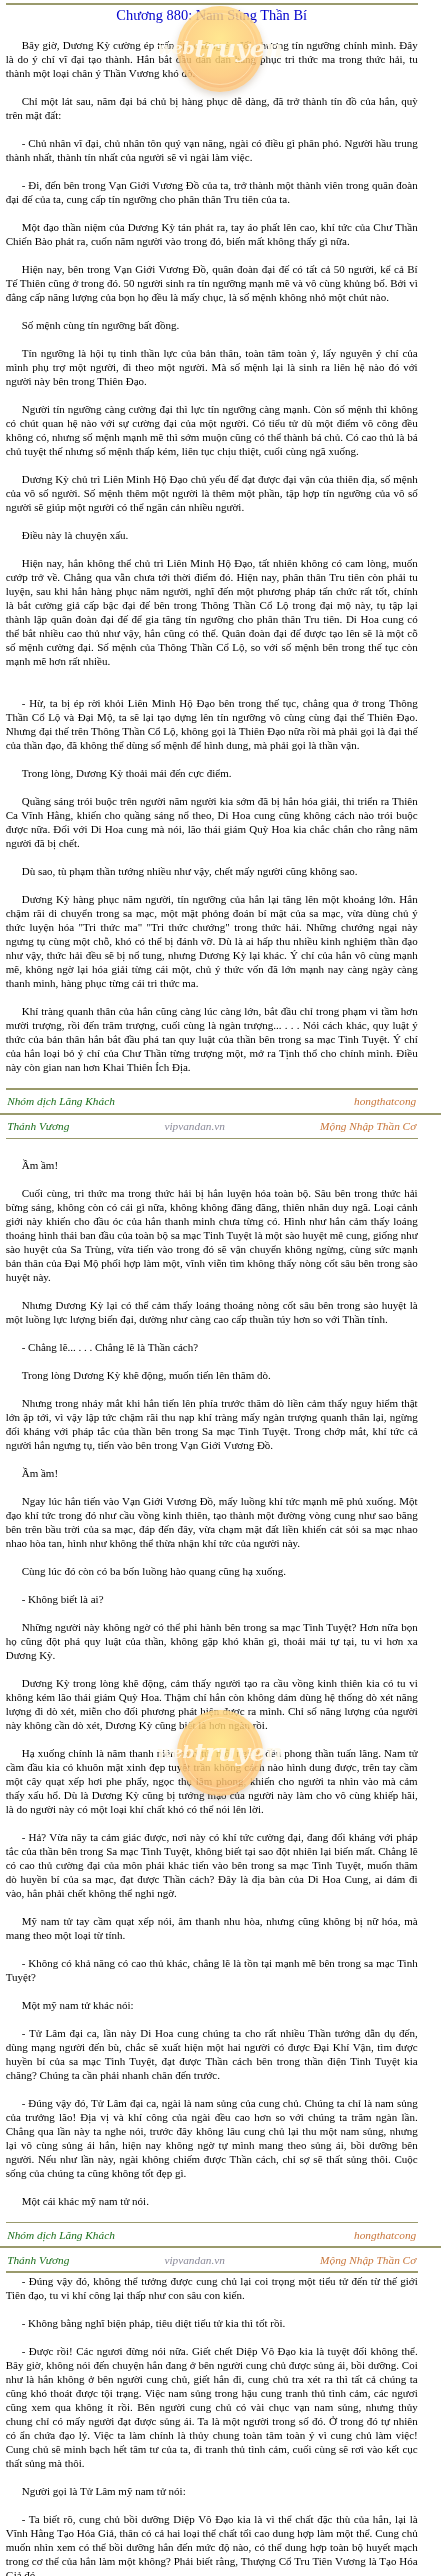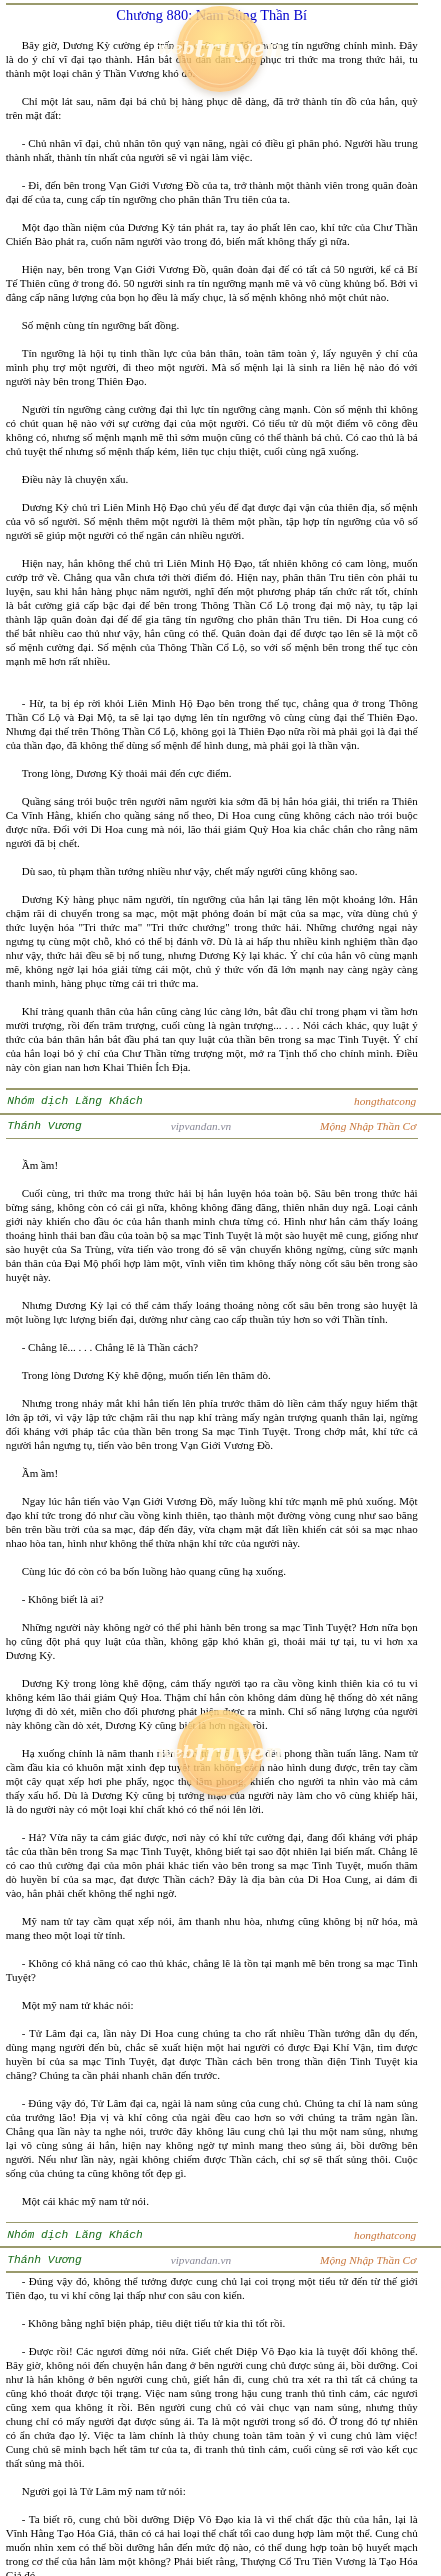--- a/index.html
+++ b/index.html
@@ -12,21 +12,21 @@
     margin: 2.1px 0 0 0; padding-left: 5.7px; width: 412px; font-weight: normal;
   }
   .content { width: 412px; margin-left: 5.7px; }
   .content p {
     margin: 0 0 14px 0; font-size: 11px; line-height: 14px; text-indent: 16px;
     text-align: justify;
   }
   .content p.first { margin-top: 14px; }
   .sep-block { width: 441px; }
   .sep-row { display: flex; justify-content: space-between; align-items: center; width: 412px; margin-left: 5.7px; height: 23px; font-style: italic; font-size: 11.3px; padding: 0 1.5px; box-sizing: border-box; }
-  .c-green { color: #1a6e1a; font-family: Liberation Mono, monospace; }
+  .c-green { color: #1a6e1a; }
   .c-orange { color: #c8753a; }
   .c-gray { color: #8a8a99; }
   .watermark {
     position: absolute; width: 86px; height: 86px; border-radius: 50%;
     background: radial-gradient(circle at 50% 38%, rgba(255,226,120,0.82) 0%, rgba(253,196,110,0.82) 55%, rgba(240,150,95,0.82) 100%);
     box-shadow: 0 3.1px 7.2px rgba(120,90,60,0.25), inset 0 0 0 4.1px rgba(255,236,170,0.35);
     display: flex; flex-direction: row; align-items: center; justify-content: center;
     pointer-events: none;
   }
   .watermark .ring { position: absolute; inset: 7.2px; border-radius: 50%; border: 1px solid rgba(255,240,200,0.55); }
@@ -45,22 +45,22 @@
   <div class="content" id="page-1-content">
       <p class="first">Bây giờ, Dương Kỳ cường ép trấn áp, cưỡng ép đối phương tín ngưỡng chính mình. Đây là do ý chí vĩ đại tạo thành. Hắn bắt đầu dần dần hàng phục tri thức ma trong thức hải, tu thành một loại chân ý Thần Vương khó dò.</p>
       <p>Chỉ một lát sau, năm đại bá chủ bị hàng phục dễ dàng, đã trở thành tín đồ của hắn, quỳ trên mặt đất:</p>
       <p>- Chủ nhân vĩ đại, chủ nhân tôn quý vạn năng, ngài có điều gì phân phó. Người hầu trung thành nhất, thành tín nhất của người sẽ vì ngài làm việc.</p>
       <p>- Đi, đến bên trong Vạn Giới Vương Đồ của ta, trở thành một thành viên trong quân đoàn đại đế của ta, cung cấp tín ngưỡng cho phân thân Tru tiên của ta.</p>
       <p>Một đạo thần niệm của Dương Kỳ tán phát ra, tay áo phất lên cao, khí tức của Chư Thần Chiến Bào phát ra, cuốn năm người vào trong đó, biến mất không thấy gì nữa.</p>
       <p>Hiện nay, bên trong Vạn Giới Vương Đồ, quân đoàn đại đế có tất cả 50 người, kể cả Bí Tế Thiên cũng ở trong đó. 50 người sinh ra tín ngưỡng mạnh mẽ và vô cùng khủng bố. Bởi vì đẳng cấp năng lượng của bọn họ đều là mấy chục, là số mệnh không nhỏ một chút nào.</p>
       <p>Số mệnh cùng tín ngưỡng bất đồng.</p>
       <p>Tín ngưỡng là hội tụ tinh thần lực của bản thân, toàn tâm toàn ý, lấy nguyên ý chí của mình phụ trợ một người, đi theo một người. Mà số mệnh lại là sinh ra liên hệ nào đó với người này bên trong Thiên Đạo.</p>
       <p>Người tín ngưỡng càng cường đại thì lực tín ngưỡng càng mạnh. Còn số mệnh thì không có chút quan hệ nào  với sự cường đại của một người. Có tiểu tử dù một điểm võ công đều không có, nhưng số mệnh mạnh mẽ thì sớm muộn cũng có thể thành bá chủ. Có cao thủ là bá chủ tuyệt thế nhưng số mệnh thấp kém, liên tục chịu thiệt, cuối cùng ngã xuống.</p>
+      <p>Dương Kỳ chủ trì Liên Minh Hộ Đạo chủ yếu để đạt được đại vận của thiên địa, số mệnh của vô số người. Số mệnh thêm một người là thêm một phần, tập hợp tín ngưỡng của vô số người sẽ giúp một người có thể ngăn cản nhiều người.</p>
       <p>Điều này là chuyện xấu.</p>
-      <p>Dương Kỳ chủ trì Liên Minh Hộ Đạo chủ yếu để đạt được đại vận của thiên địa, số mệnh của vô số người. Số mệnh thêm một người là thêm một phần, tập hợp tín ngưỡng của vô số người sẽ giúp một người có thể ngăn cản nhiều người.</p>
       <p>Hiện nay, hắn không thể chủ trì Liên Minh Hộ Đạo, tất nhiên không có cam lòng, muốn cướp trở về. Chẳng qua vẫn chưa tới thời điểm đó. Hiện nay, phân thân Tru tiên còn phải tu luyện, sau khi hắn hàng phục năm người, nghĩ đến một phương pháp tấn chức rất tốt, chính là bắt cường giả cấp bậc đại đế bên trong Thông Thần Cổ Lộ trong đại mộ này, tụ tập lại thành lập quân đoàn đại đế để gia tăng tín ngưỡng cho phân thân Tru tiên. Di Hoa cung có thể bắt nhiều cao thủ như vậy, hắn cũng có thể. Quân đoàn đại đế được tạo lên sẽ là một cỗ số mệnh cường đại. Số mệnh của Thông Thần Cổ Lộ, so với số mệnh bên trong thế tục còn mạnh mẽ hơn rất nhiều.</p>
       <p style="margin-bottom: 0px;">&nbsp;</p>
       <p>- Hừ, ta bị ép rời khỏi Liên Minh Hộ Đạo bên trong thế tục, chẳng qua ở trong Thông Thần Cổ Lộ và Đại Mộ, ta sẽ lại tạo dựng lên tín ngưỡng vô cùng cùng đại thế Thiên Đạo.  Nhưng đại thế trên Thông Thần Cổ Lộ, không gọi là Thiên Đạo nữa rồi mà phải gọi là đại thế của thần đạo, đã không thể dùng số mệnh để hình dung, mà phải gọi là thần vận.</p>
       <p>Trong lòng, Dương Kỳ thoải mái đến cực điểm.</p>
       <p>Quầng sáng trói buộc trên người năm người kia sớm đã bị hắn hóa giải, thi triển ra Thiên Ca Vĩnh Hằng, khiến cho quầng sáng nổ theo, Di Hoa cung cũng không cách nào trói buộc được nữa. Đối với Di Hoa cung mà nói, lão thái giám Quỳ Hoa kia chắc chắn cho rằng năm người đã bị chết.</p>
       <p>Dù sao, tù phạm thần tướng nhiều như vậy, chết mấy người cũng không sao.</p>
       <p>Dương Kỳ hàng phục năm người, tín ngưỡng của hắn lại tăng lên một khoảng lớn. Hắn chậm rãi di chuyển trong sa mạc, một mặt phỏng đoán bí mật của sa mạc, vừa dùng chủ ý thức luyện hóa "Tri thức ma" "Tri thức chướng" trong thức hải. Những chướng ngại này ngưng tụ cùng một chỗ, khó có thể bị đánh vỡ. Dù là ai hấp thu nhiều kinh nghiệm thần đạo như vậy, thức hải đều sẽ bị nổ tung, nhưng Dương Kỳ lại khác. Ý chí của hắn vô cùng mạnh mẽ, không ngờ lại hóa giải từng cái một, chủ ý thức vốn đã lớn mạnh nay càng ngày càng thanh minh, hàng phục từng cái tri thức ma.</p>
       <p>Khí tràng quanh thân của hắn cũng càng lúc càng lớn, bắt đầu chỉ trong phạm vi tầm hơn mười trượng, rồi đến trăm trượng, cuối cùng là ngàn trượng... . . . Nói cách khác, quy luật ý thức của bản thân hắn bắt đầu phá tan quy luật của thần bên trong sa mạc Tinh Tuyệt. Ý chí của hắn loại bỏ ý chí của Chư Thần từng trượng một, mở ra Tịnh thổ cho chính mình. Điều này còn gian nan hơn Khai Thiên Ích Địa.</p>
     </div>
 </div>

